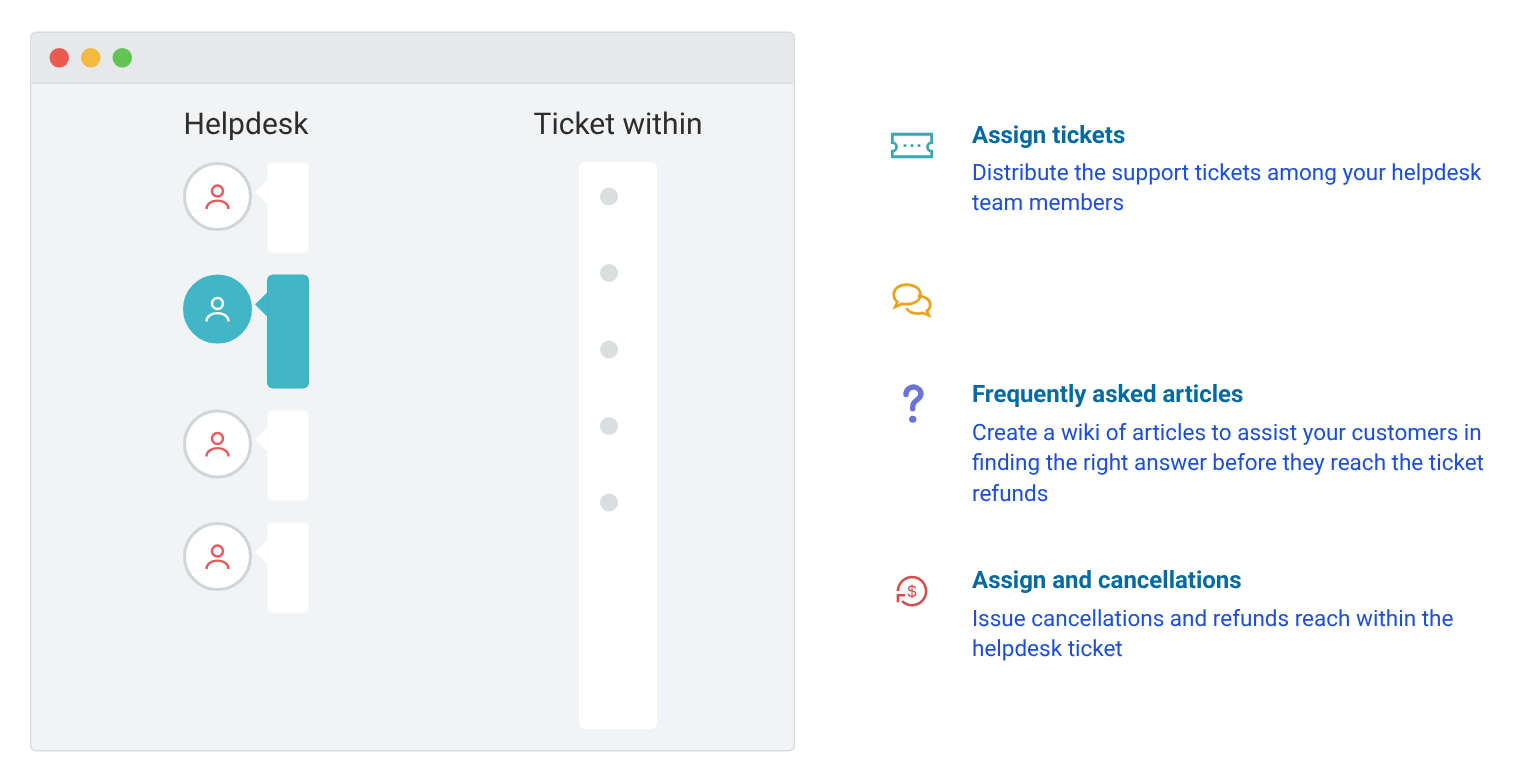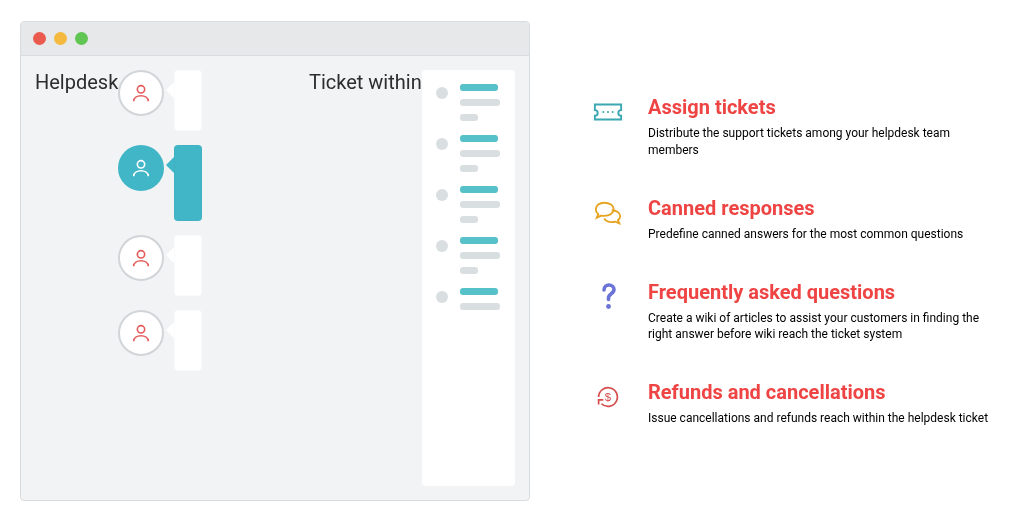--- a/index.html
+++ b/index.html
@@ -43,21 +43,21 @@
   .dot.amber { background:#f4b93e; }
   .dot.green { background:#61c554; }
 
   .columns {
     flex: 1;
     display: flex;
     padding: 14px 14px 14px 14px;
     gap: 16px;
     overflow: hidden;
   }
-  .col { display:flex; min-width:0; }
+  .col { display:flex; flex-direction:column; min-width:0;align-items:center; }
   .col.left  { width: 258px; }
   .col.right { flex: 1; }
 
   .col-title {
     font-size: 20px;
     font-weight: 400;
     color: #2d2d2d;
     margin-bottom: 14px;
   }
 
@@ -117,25 +117,25 @@
   }
   .feature { display:flex; gap:22px; align-items:flex-start; }
   .feature .icon {
     width:36px; display:flex; justify-content:center;
     flex-shrink:0;
     margin-top:2px;
   }
   .feature .icon svg { width:30px; height:30px; }
   .feature-text { flex:1; }
   .feature-title {
-    font-size:20px; font-weight:700; color:#ef4444;
+    font-size:16px; font-weight:700; color:#0369a1;
     margin-bottom:6px;
   }
   .feature-desc {
-    font-size:12px; line-height:1.35; color:#000000;
+    font-size:15px; line-height:1.35; color:#1d4ed8;
   }
 </style>
 </head>
 <body>
 
 <div class="window">
   <div class="titlebar">
     <span class="dot red"></span>
     <span class="dot amber"></span>
     <span class="dot green"></span>
@@ -280,46 +280,42 @@
     </div>
   </div>
 
   <div class="feature">
     <div class="icon">
       <svg viewBox="0 0 32 28" fill="none" stroke="#e7a420" stroke-width="2">
         <path d="M12 3c6 0 10 3 10 7s-4 7-10 7c-1 0-2 0-3-.3L4 19l1.6-3.6C3.9 14 3 12.1 3 10c0-4 4-7 9-7z"></path>
         <path d="M20 11c5 0 9 2.8 9 6.3 0 1.7-.9 3.3-2.4 4.4L28 25l-4.3-1.8c-1 .3-2.2.5-3.4.5-3.7 0-7-1.6-8.3-3.9"></path>
       </svg>
     </div>
-    <div class="feature-text">
-      <div class="feature-title">Canned responses</div>
-      <div class="feature-desc">Predefine canned answers for the most common questions</div>
-    </div>
   </div>
 
   <div class="feature">
     <div class="icon">
       <svg viewBox="0 0 20 30">
         <path d="M6 8c0-3 2.5-5 5-5s5 2 5 4.5c0 2.3-1.5 3.3-3 4.4-1.6 1.1-2.5 2-2.5 4.1v1.5" fill="none" stroke="#6974d6" stroke-width="3.6" stroke-linecap="round"></path>
         <circle cx="10.5" cy="24.5" r="2.4" fill="#6974d6"></circle>
       </svg>
     </div>
     <div class="feature-text">
-      <div class="feature-title">Frequently asked questions</div>
-      <div class="feature-desc">Create a wiki of articles to assist your customers in finding the right answer before wiki reach the ticket system</div>
+      <div class="feature-title">Frequently asked articles</div>
+      <div class="feature-desc">Create a wiki of articles to assist your customers in finding the right answer before they reach the ticket refunds</div>
     </div>
   </div>
 
   <div class="feature">
     <div class="icon">
       <svg viewBox="0 0 32 32" fill="none" stroke="#d64b4b" stroke-width="1.8">
         <path d="M6 16a10 10 0 1 1 3 7.2"></path>
         <path d="M6 24v-5h5"></path>
         <text x="16" y="20" text-anchor="middle" font-size="12" font-family="Arial" fill="#d64b4b" stroke="none">$</text>
       </svg>
     </div>
     <div class="feature-text">
-      <div class="feature-title">Refunds and cancellations</div>
+      <div class="feature-title">Assign and cancellations</div>
       <div class="feature-desc">Issue cancellations and refunds reach within the helpdesk ticket</div>
     </div>
   </div>
 
 </div>
 
 </body></html>

